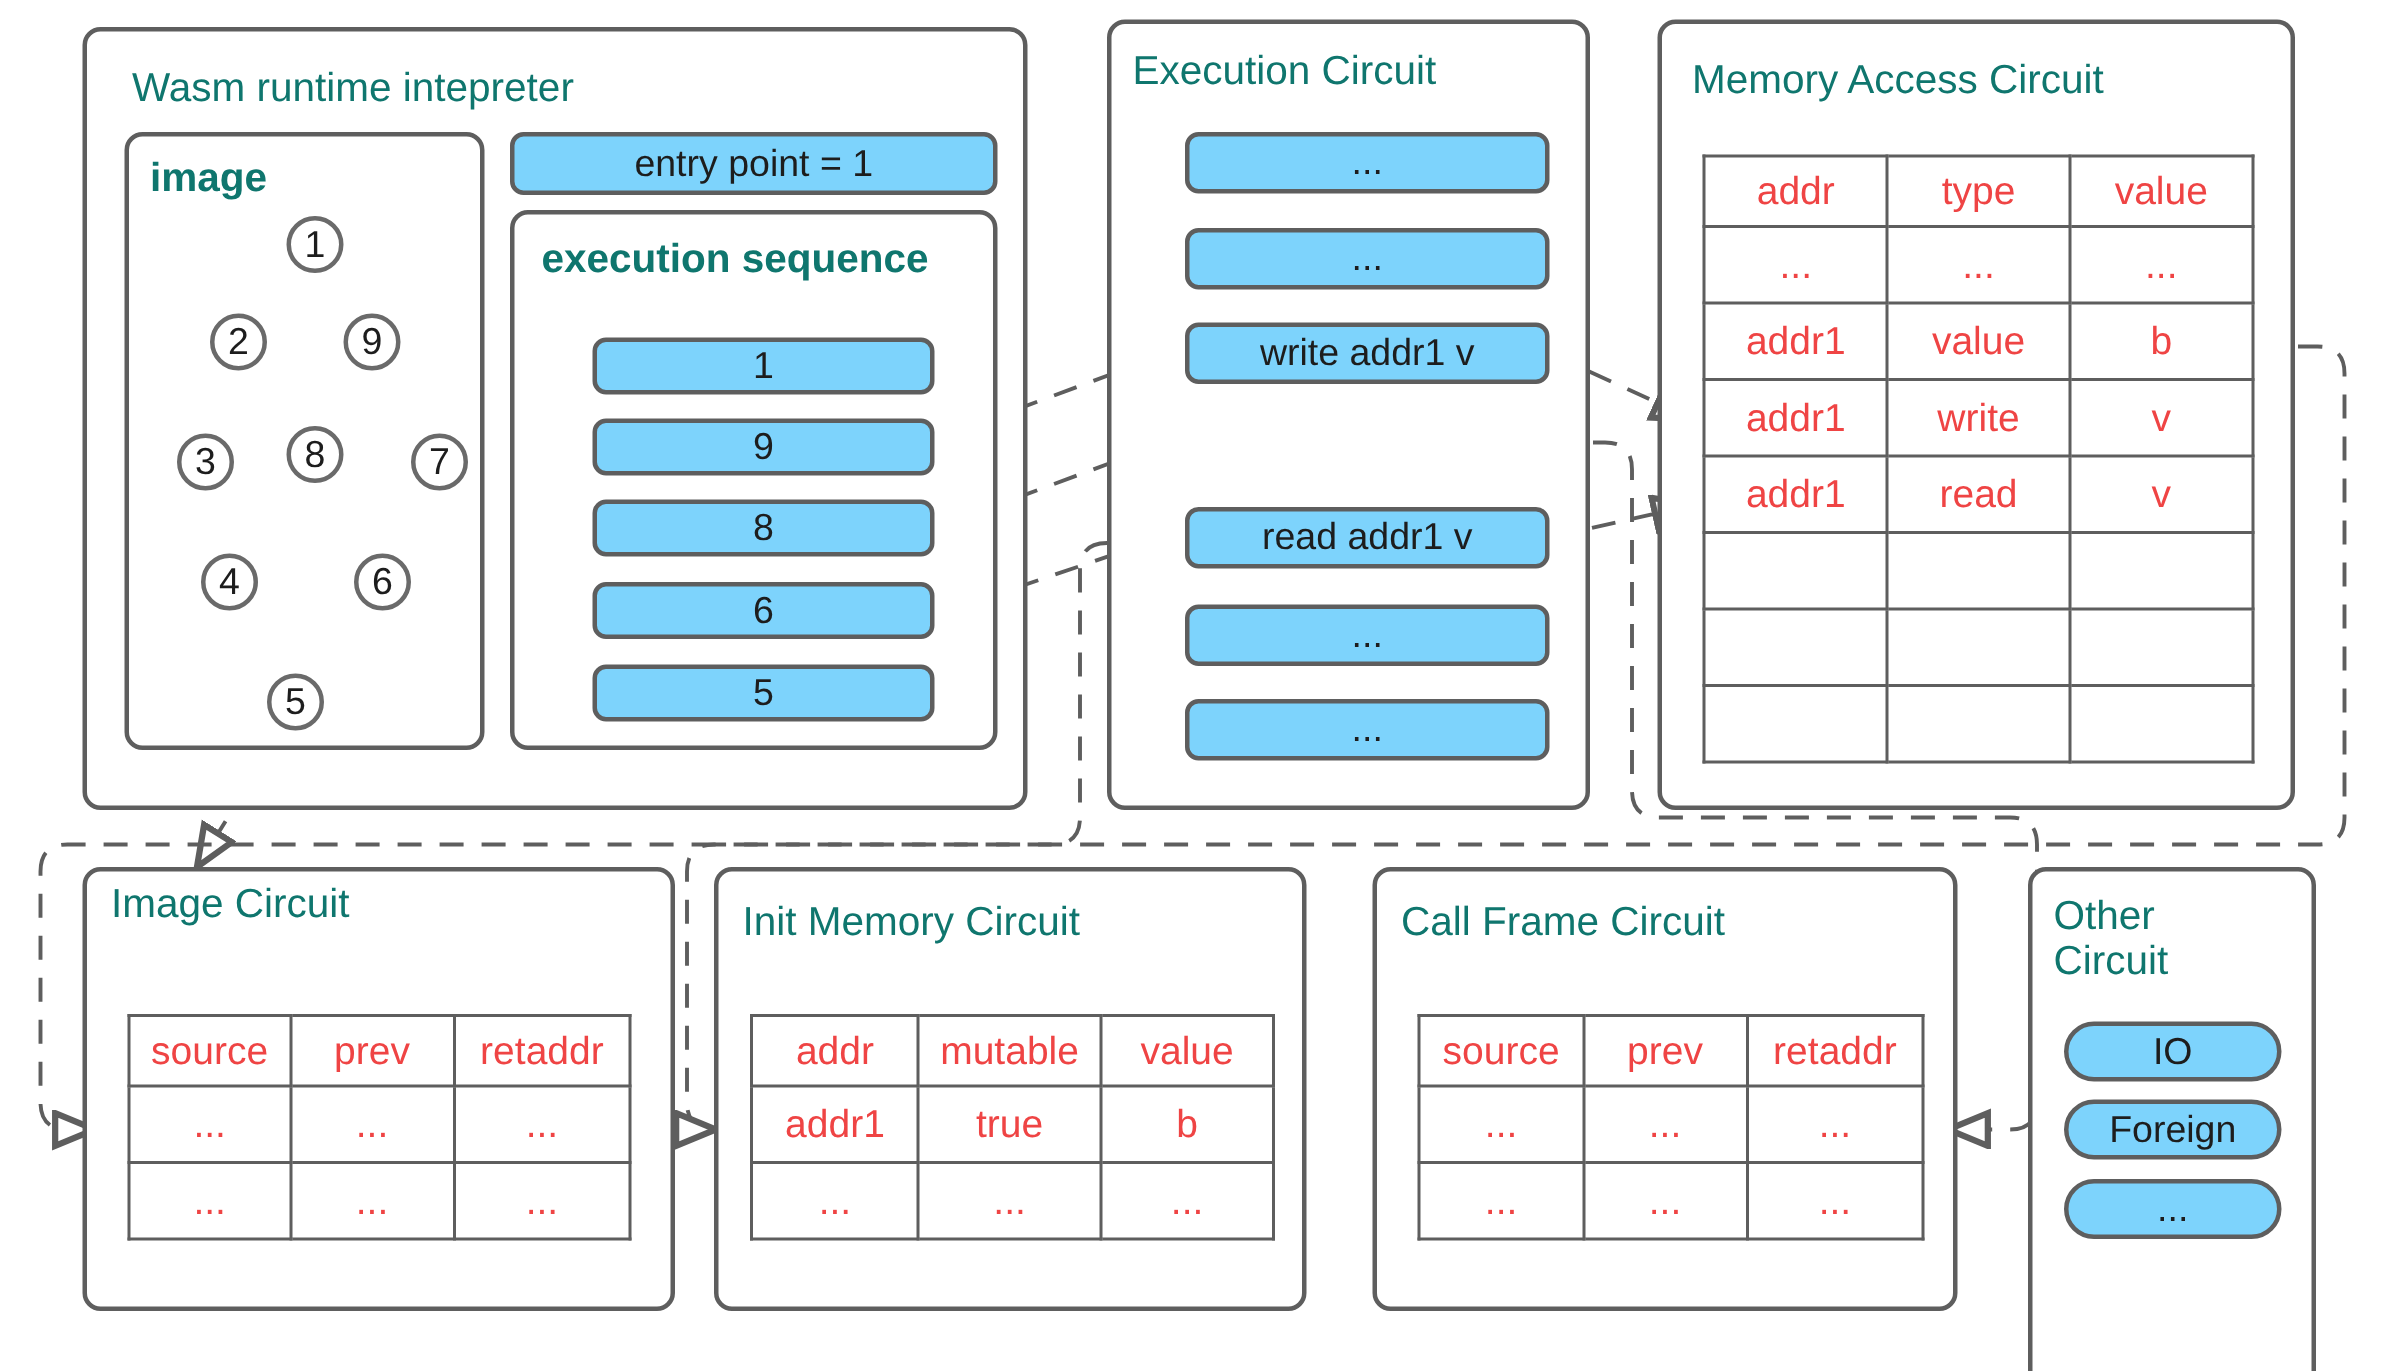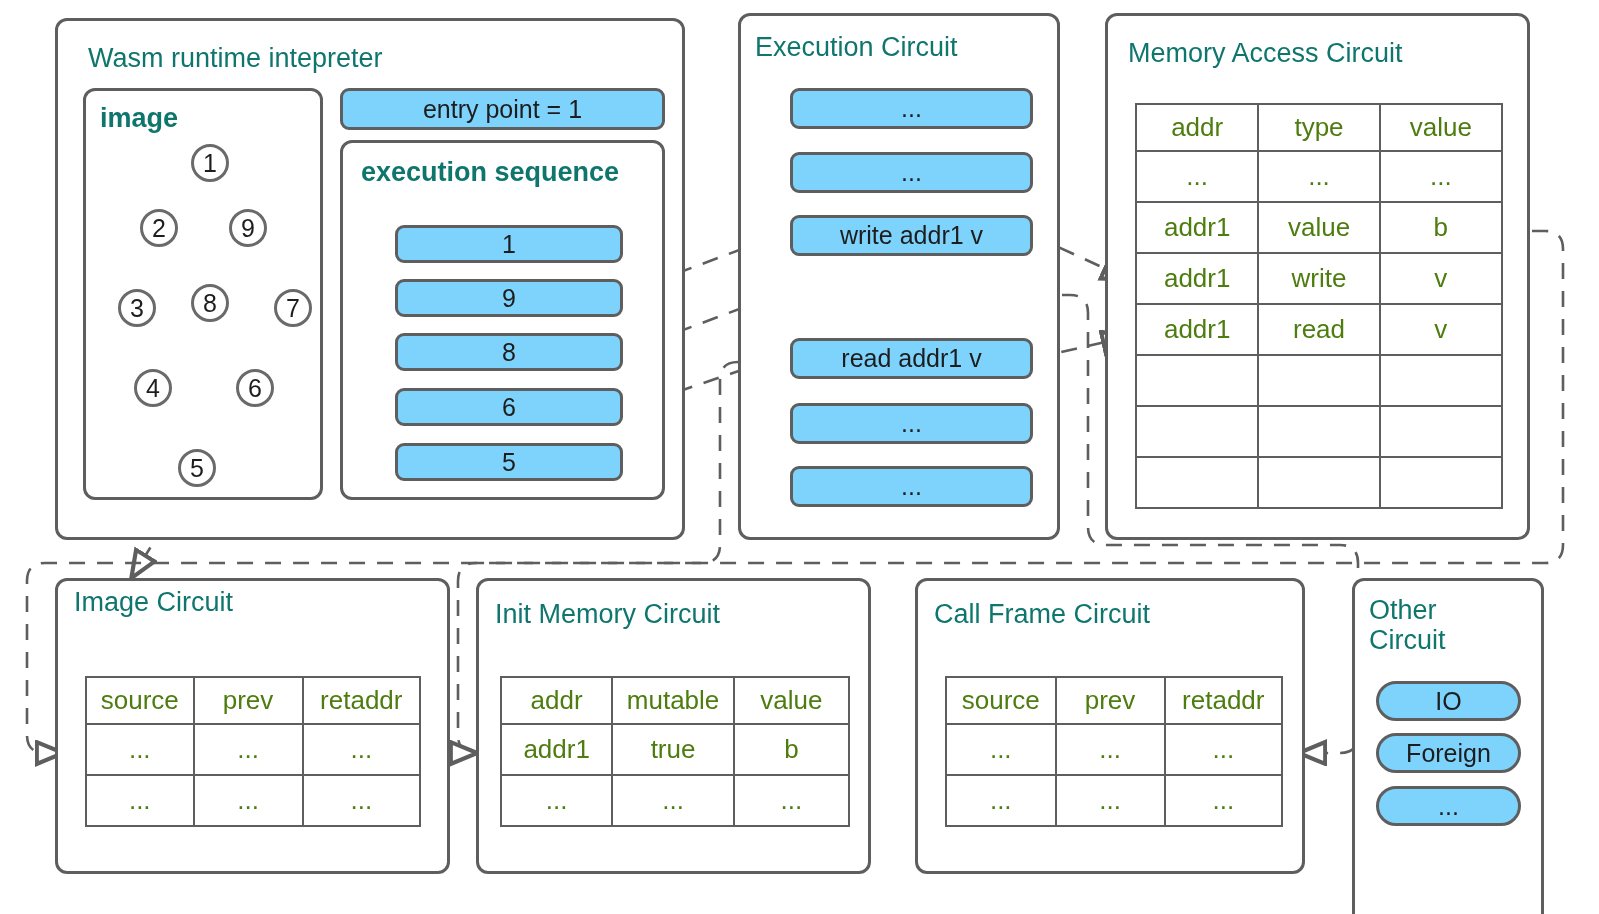--- a/index.html
+++ b/index.html
@@ -10,21 +10,21 @@
 
   .panel{position:absolute;border:3.5px solid #5e5e5e;border-radius:12px;background:#fff;box-sizing:border-box;}
   .panel-title{position:absolute;font-size:27px;color:#0f766e;white-space:pre-line;line-height:1.12;}
   .subpanel{position:absolute;border:3.5px solid #5e5e5e;border-radius:12px;background:#fff;box-sizing:border-box;font-weight:bold;}
 
   .pill{position:absolute;border:3.5px solid #5e5e5e;border-radius:9px;background:#7dd3fc;box-sizing:border-box;
         display:flex;align-items:center;justify-content:center;font-size:25px;color:#1d1d1d;}
   .pill.round{border-radius:22px;text-align:center;}
 
   table.grid{position:absolute;border-collapse:collapse;background:#fff;}
-  table.grid td{border:2.5px solid #5e5e5e;text-align:center;font-size:26px;color:#4d7c0f;
+  table.grid td{border:2.5px solid #5e5e5e;text-align:center;font-size:26px;color:#ef4444;
                 padding:0;box-sizing:border-box;background:#fff;}
 
   .node{position:absolute;border:3.5px solid #6a6a6a;border-radius:50%;background:#fff;box-sizing:border-box;
         display:flex;align-items:center;justify-content:center;font-size:25px;color:#1d1d1d;
         width:38px;height:38px;}
 </style>
 </head>
 <body>
 
 <div id="stage">

